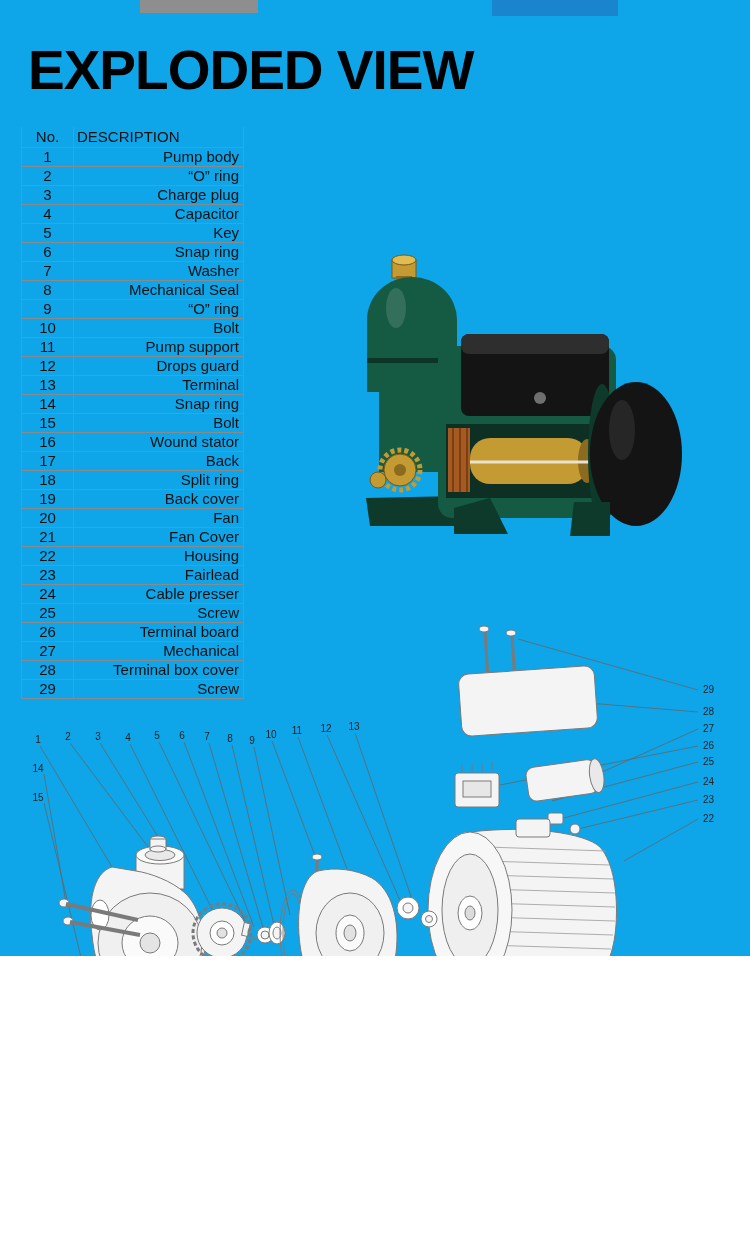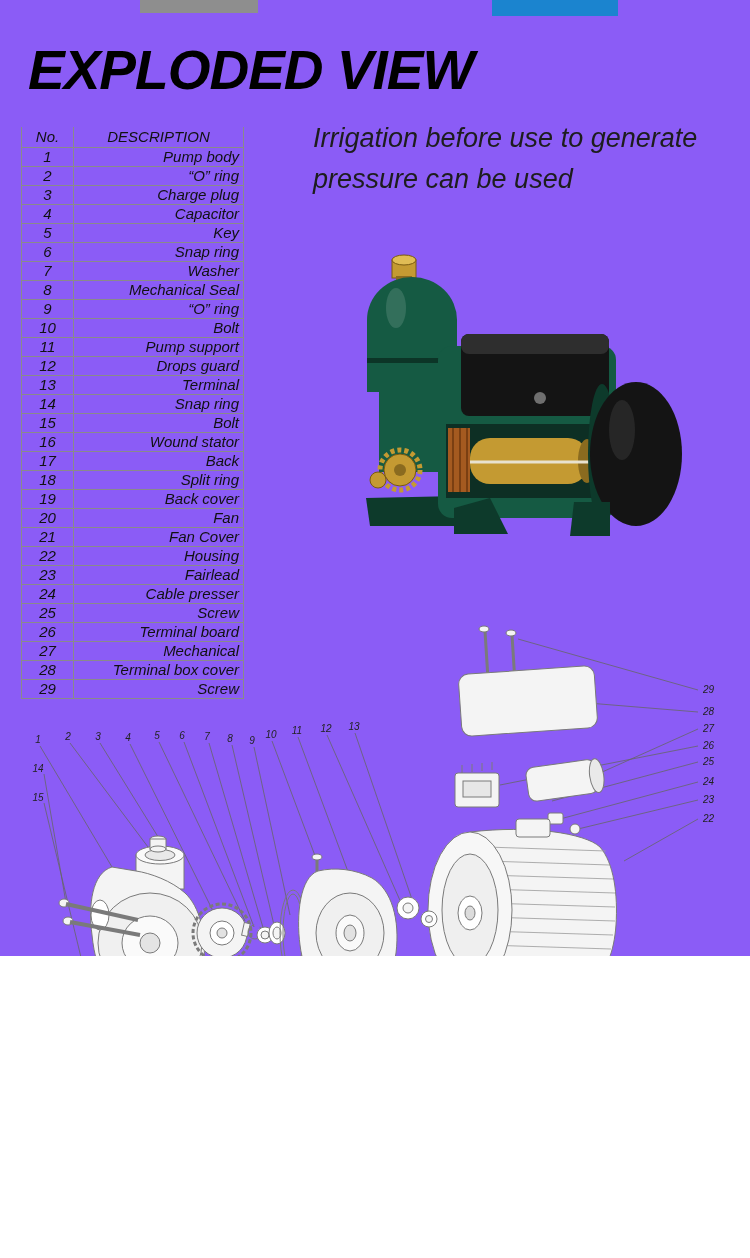--- a/index.html
+++ b/index.html
@@ -1,32 +1,32 @@
 <!DOCTYPE html>
 <html><head>
 <meta charset="utf-8">
 <style>
   * { margin:0; padding:0; box-sizing:border-box; }
   body { background:#fff; font-family:"Liberation Sans", sans-serif; }
-  .page { position:relative; width:750px; height:956px; background:#8b5cf6; overflow:hidden;font-style:italic; }
+  .page { position:relative; width:750px; height:956px; background:#0ea5e9; overflow:hidden; }
 
   .banner { position:absolute; top:0; }
   .banner-left  { left:140px; width:118px; height:13px; background:#8e8e8e; }
   .banner-right { left:492px; width:126px; height:16px; background:#1b84cf; }
 
   .title { position:absolute; left:28px; top:38px; font-size:55px; font-weight:800;
            letter-spacing:-1px; color:#000; font-family:"Liberation Sans", sans-serif; }
 
   .intro { position:absolute; left:313px; top:118px; width:430px;
            font-size:27px; line-height:41px; color:#1d1d1d; }
 
   .parts-table { position:absolute; left:21px; top:127px; width:223px;
                  border-collapse:collapse; font-size:15px; color:#111;
                  border-left:1px solid #8a8a8a; border-right:1px solid #8a8a8a; }
-  .parts-table th { font-weight:400; text-align:center; padding:1px 3px 2px;
+  .parts-table th { font-weight:400; text-align:left; padding:1px 3px 2px;
                     border-bottom:1px solid #8a8a8a; }
   .parts-table th:first-child, .parts-table td:first-child
                  { width:52px; border-right:1px solid #8a8a8a; text-align:center; }
   .parts-table td { padding:1.5px 4px 2px; border-bottom:1px solid #8a8a8a;
                     line-height:14.5px; white-space:nowrap; }
   .parts-table td:last-child { text-align:right; }
 
   .pump-photo { position:absolute; left:358px; top:246px; }
   .exploded   { position:absolute; left:0; top:615px; }
 
@@ -35,24 +35,20 @@
 </head>
 <body>
 
 <div class="page">
 
   <div class="banner banner-left"></div>
   <div class="banner banner-right"></div>
 
   <h1 class="title">EXPLODED VIEW</h1>
 
-  <div class="intro">
-    <div>Irrigation before use to generate</div>
-    <div>pressure can be used</div>
-  </div>
 
   <table class="parts-table">
     <thead>
       <tr>
         <th>No.</th>
         <th>DESCRIPTION</th>
       </tr>
     </thead>
     <tbody>
     <tr>

